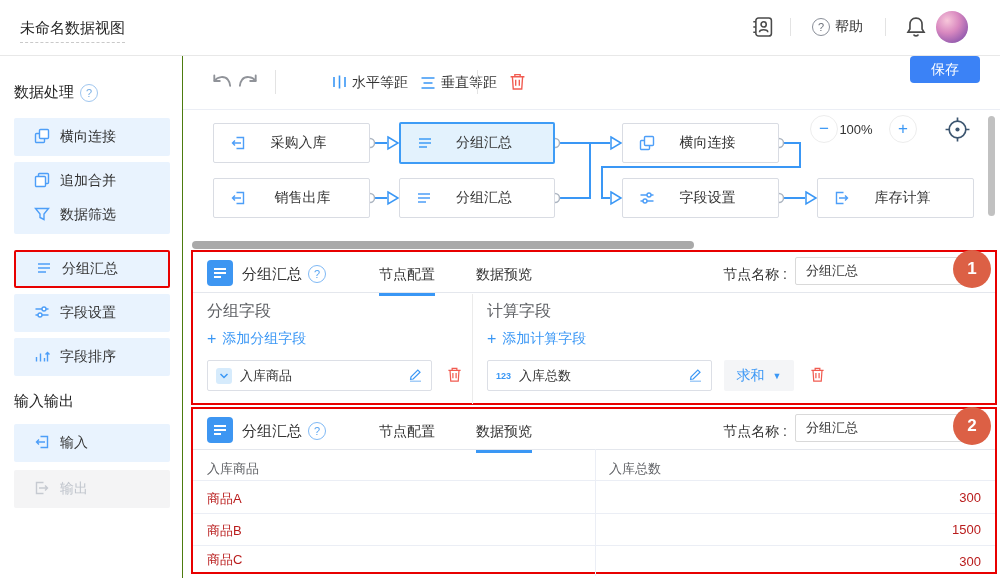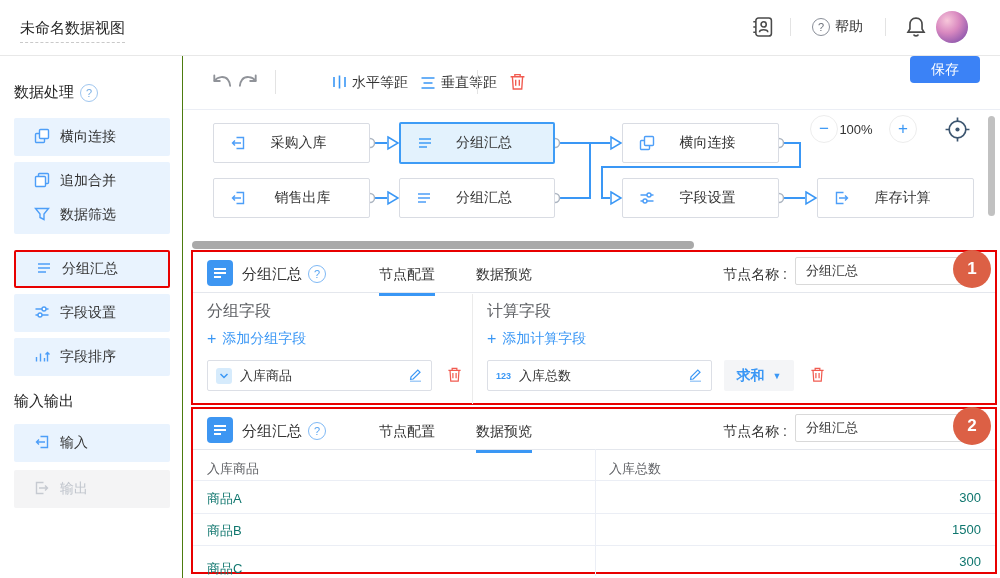--- a/index.html
+++ b/index.html
@@ -57,27 +57,27 @@
   .hsep{position:absolute;left:0;top:40px;width:802px;height:1px;background:#e4e7ed;}
   .gray-lbl{position:absolute;color:#606266;font-size:16px;}
   .add-link{position:absolute;color:#3a97f5;font-size:14px;display:flex;align-items:center;gap:6px;cursor:pointer;}
   .add-link .plus{font-size:16px;}
   .fbox{position:absolute;width:225px;height:31px;border:1px solid #dcdfe6;border-radius:2px;background:#fff;
         display:flex;align-items:center;box-sizing:border-box;padding:0 8px;}
   .fbox .ftext{flex:1;margin-left:8px;font-size:13px;color:#333;}
   .chev-ic{width:16px;height:16px;border-radius:3px;background:#d6ebfc;display:inline-flex;align-items:center;justify-content:center;}
   .num-ic{color:#3a97f5;font-size:9px;font-weight:bold;letter-spacing:0;}
   .agg-btn{position:absolute;left:531px;top:108px;width:70px;height:31px;background:#f4f5f7;border:none;border-radius:2px;
-           color:#3a97f5;font-size:14px;font-family:inherit;cursor:pointer;display:flex;align-items:center;justify-content:center;gap:8px;font-weight:bold;}
+           color:#3a97f5;font-size:14px;font-family:inherit;cursor:pointer;display:flex;align-items:center;justify-content:center;gap:8px;}
   .agg-btn .caret{font-size:9px;}
   .trash-btn{position:absolute;cursor:pointer;display:inline-flex;}
   
   .t-divider{position:absolute;left:402px;top:40px;width:1px;height:127px;background:#ebeef5;}
   .trow-border{position:absolute;left:0;width:802px;height:1px;background:#ebeef5;}
-  .tcell{position:absolute;font-size:13px;color:#0f766e;}
+  .tcell{position:absolute;font-size:13px;color:#b91c1c;}
   .tcell.hd{color:#606266;}
   .tcell.num{text-align:right;}
 </style>
 </head>
 <body>
 
 <div id="app">
 
   <div id="topbar">
     <div id="page-title">未命名数据视图</div>
@@ -407,17 +407,17 @@
     <div class="trow-border" style="top:71px;"></div>
 
     <div class="tcell" style="left:14px;top:81px;">商品A</div>
     <div class="tcell num" style="left:416px;top:81px;width:372px;">300</div>
     <div class="trow-border" style="top:104px;"></div>
 
     <div class="tcell" style="left:14px;top:113px;">商品B</div>
     <div class="tcell num" style="left:416px;top:113px;width:372px;">1500</div>
     <div class="trow-border" style="top:136px;"></div>
 
-    <div class="tcell" style="left:14px;top:151px;">商品C</div>
+    <div class="tcell" style="left:14px;top:142px;">商品C</div>
     <div class="tcell num" style="left:416px;top:145px;width:372px;">300</div>
   </div>
 
 </div>
 
 </body></html>

